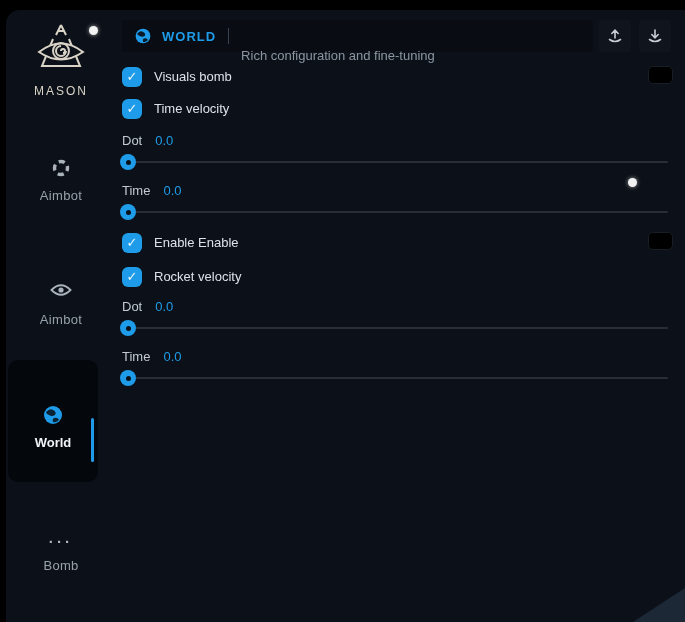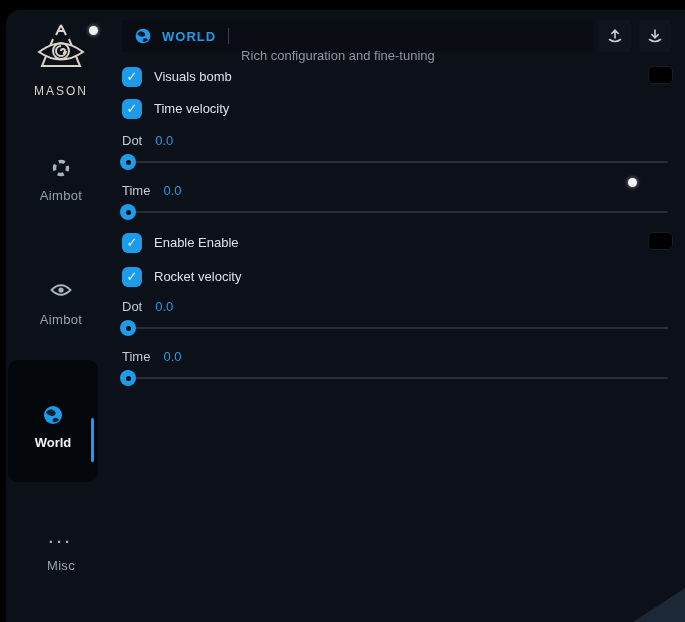--- a/index.html
+++ b/index.html
@@ -136,21 +136,21 @@
               <path d="M12 14 Q16 13 17 16 Q14 19 11 18 Q10 15 12 14 Z" fill="#0a2436"></path>
             </svg>
           </span>
           <span class="nav-label">World</span>
         </div>
         <div id="world-active-bar"></div>
       </div>
 
       <div class="side-center nav-item" id="nav-misc">
         <span class="dots">...</span>
-        <span class="nav-label">Misc</span>
+        <span class="nav-label">Bomb</span>
       </div>
     </div>
 
     <div id="header-bar">
       <span>
         <svg width="18" height="18" viewBox="0 0 22 22">
           <circle cx="11" cy="11" r="9" fill="#1e9ce9"></circle>
           <path d="M4 8 Q8 4 11 6 Q15 8 13 11 Q10 13 7 11 Q4 10 4 8 Z" fill="#0a1a28"></path>
           <path d="M12 14 Q16 13 17 16 Q14 19 11 18 Q10 15 12 14 Z" fill="#0a1a28"></path>
         </svg>

